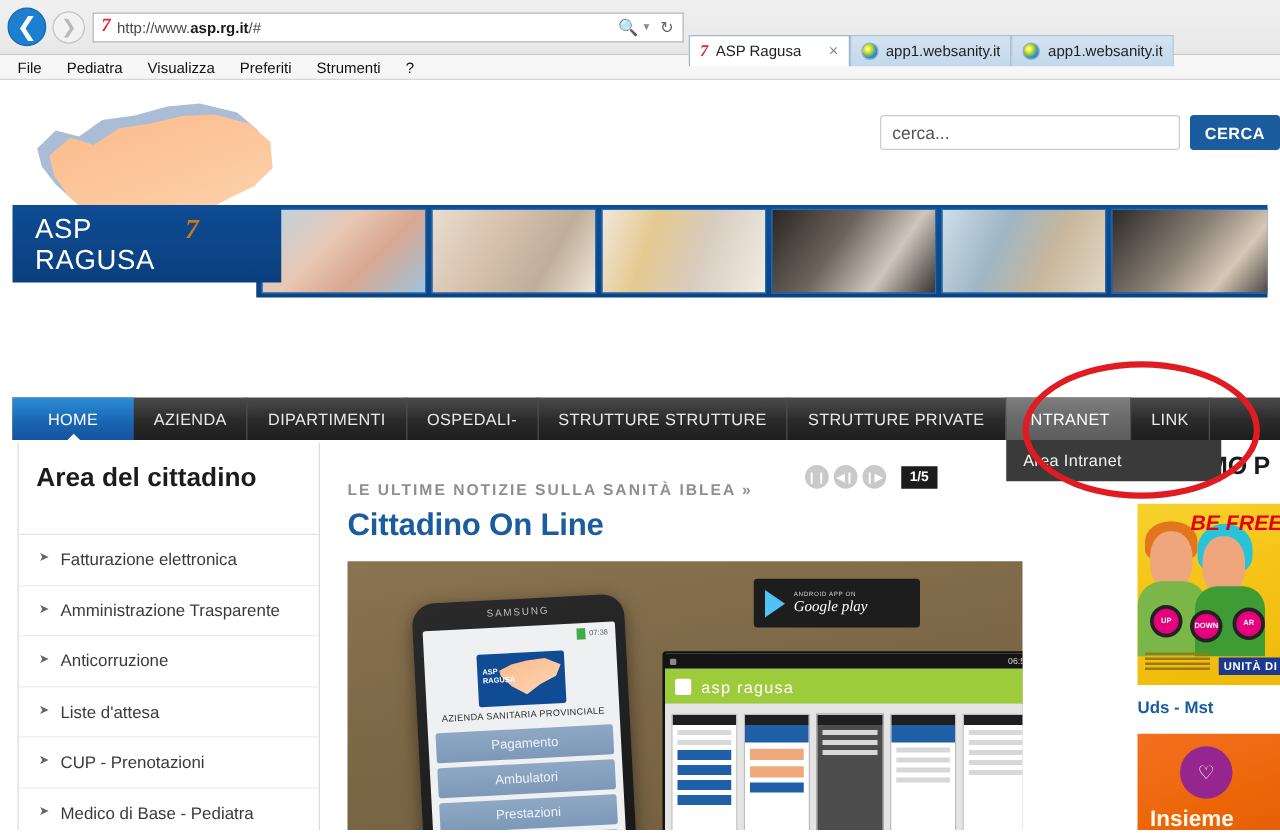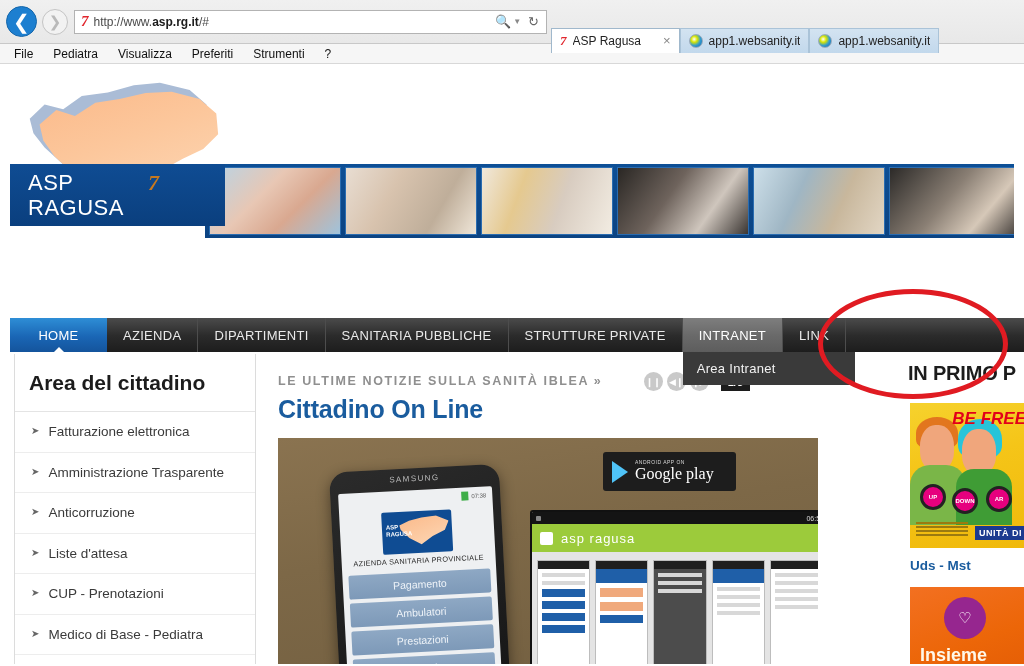--- a/index.html
+++ b/index.html
@@ -202,37 +202,37 @@
   
   .content {
     position:absolute; left: 10px; top: 290px; width: 1014px; height: 376px;
     display:flex; gap: 0; background:#fff;
   }
   .col-left {
     width: 242px; margin-left:4px; flex:0 0 242px;
     border:1px solid #dcdcdc; border-top:none; background:#fff;
   }
   .left-title {
-    padding: 17px 14px 16px 14px; font-size: 21px; font-weight:bold; color:#1c1c1c;
+    padding: 17px 14px 32px 14px; font-size: 21px; font-weight:bold; color:#1c1c1c;
     border-bottom: 1px solid #e4e4e4;
   }
   .left-list { padding: 0 0 0 0; }
   .left-item {
     display:flex; gap:9px; align-items:flex-start;
     padding: 11px 14px 11px 16px;
     border-bottom:1px solid #ededed; font-size:13.5px; color:#3a3a3a;
     cursor:pointer; line-height: 1.3;
   }
   .left-item .arr { color:#666; font-size:10px; line-height:1.5; flex:0 0 auto; }
 
   .col-center {
     flex: 1 1 auto; padding: 20px 0 0 22px; position:relative; min-width:0;
   }
   .kicker {
-    font-size: 12.5px; letter-spacing: 1.6px; color:#8f8f8f; font-weight:bold;
+    font-size: 12.5px; letter-spacing: 1.6px; color:#8f8f8f; font-weight:bold;margin-top:11px;
   }
   .headline {
     font-size: 25px; color:#1a5c9e; font-weight:bold; margin-top: 7px;
     letter-spacing:-.2px;
   }
   .slider-ctrls {
     position:absolute; right: 150px; top: 18px; display:flex; align-items:center; gap:4px;
   }
   .sc-btn {
     width:19px;height:19px;border-radius:50%;background:#c9c9c9;
@@ -255,21 +255,21 @@
     width: 133px; height: 39px; background:#1d1d1d; border-radius:3px;
     display:flex; align-items:center; gap:7px; padding: 0 9px;
   }
   .gplay-tri {
     width:0;height:0;border-left: 16px solid #4fc3f7;
     border-top: 11px solid transparent; border-bottom: 11px solid transparent;
     position:relative;
   }
   .gplay-txt { color:#fff; line-height:1.05; }
   .gplay-txt .small { font-size: 5px; letter-spacing:.5px; color:#d6d6d6;}
-  .gplay-txt .big { font-size: 16px; font-family:"Liberation Serif", serif;}
+  .gplay-txt .big { font-size: 12px; font-family:"Liberation Serif", serif;font-style:italic;}
 
   .phone {
     position:absolute; left: 58px; top: 30px; width: 170px; height: 275px;
     background: linear-gradient(160deg,#2b2b2b,#121212);
     border-radius: 18px 18px 6px 6px; transform: rotate(-3deg);
     box-shadow: 0 4px 14px rgba(0,0,0,.45);
     padding: 22px 8px 0 8px;
   }
   .phone-brand {
     position:absolute; left:0; right:0; top:6px; text-align:center;
@@ -455,20 +455,28 @@
     <span>File</span>
     <span>Pediatra</span>
     <span>Visualizza</span>
     <span>Preferiti</span>
     <span>Strumenti</span>
     <span>?</span>
   </div>
 
   <div class="page">
 
+    <div class="site">
+      <div class="site-header">
+        <div class="search-row">
+          <input class="search-input" placeholder="cerca..." style="">
+          <button class="search-btn">CERCA</button>
+        </div>
+      </div>
+    </div>
 
     <div class="logo-area">
       <div class="sicily">
         <div class="map-shadow"></div>
         <div class="map-main"></div>
       </div>
       <div class="map-7">7</div>
       <div class="asp-banner">
         <div>ASP</div>
         <div>RAGUSA</div>
@@ -488,21 +496,24 @@
       <div class="nav-item home">
         <span>HOME</span>
       </div>
       <div class="nav-item">
         <span>AZIENDA</span>
       </div>
       <div class="nav-item">
         <span>DIPARTIMENTI</span>
       </div>
       <div class="nav-item">
-        <span>SANITARIA PUBBLICHE</span>
+        <span>OSPEDALI-</span>
+      </div>
+      <div class="nav-item">
+        <span>STRUTTURE STRUTTURE</span>
       </div>
       <div class="nav-item">
         <span>STRUTTURE PRIVATE</span>
       </div>
       <div class="nav-item selected">
         <span>INTRANET</span>
         <div class="dropdown">
           <div class="dropdown-item">Area Intranet</div>
         </div>
       </div>

